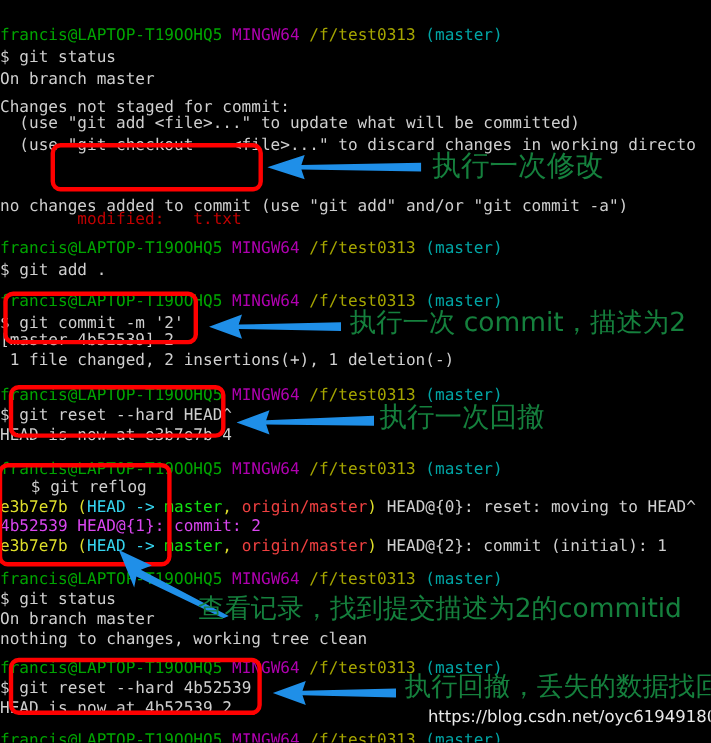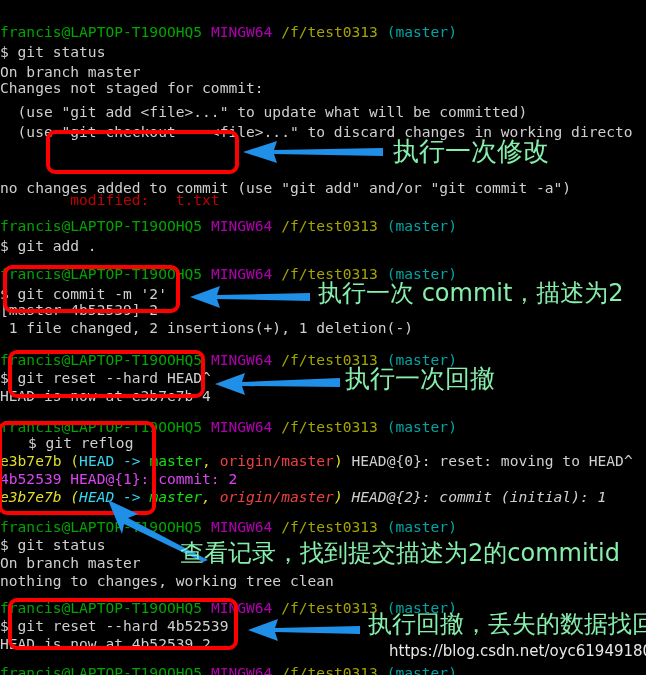--- a/index.html
+++ b/index.html
@@ -52,21 +52,21 @@
     position: absolute;
     border: 4px solid #ff0000;
     border-radius: 9px;
     box-sizing: border-box;
     pointer-events: none;
   }
 
   
   .anno {
     position: absolute;
-    color: #86efac;
+    color: #15803d;
     font-family: "DejaVu Sans", "Liberation Sans", sans-serif;
     white-space: pre;
     line-height: 1;
   }
 
   .arrow { position: absolute; }
 
   .watermark {
     position: absolute;
     color: #e8e8e8;
@@ -79,21 +79,21 @@
 </head>
 <body>
 
 <div id="terminal">
 
   <div class="line" style="top:-12px;"><span class="c-white"></span></div>
 
   <div class="line" style="top:22px;"><span class="c-green">francis@LAPTOP-T19OOHQ5</span> <span class="c-mag">MINGW64</span> <span class="c-yellow">/f/test0313</span> <span class="c-cyan">(master)</span></div>
   <div class="line" style="top:42px;"><span class="c-white">$ </span><span class="c-white">git status</span></div>
   <div class="line" style="top:62px;"><span class="c-white">On branch master</span></div>
-  <div class="line" style="top:78px;"><span class="c-white">Changes not staged for commit:</span></div>
+  <div class="line" style="top:88px;"><span class="c-white">Changes not staged for commit:</span></div>
   <div class="line" style="top:102px;"><span class="c-white">  (use "git add &lt;file&gt;..." to update what will be committed)</span></div>
   <div class="line" style="top:122px;"><span class="c-white">  (use "git checkout -- &lt;file&gt;..." to discard changes in working directo</span></div>
   <div class="line" style="top:145px;margin-top:45px;"><span class="c-red">        modified:   t.txt</span></div>
   <div class="line" style="top:178px;"><span class="c-white">no changes added to commit (use "git add" and/or "git commit -a")</span></div>
 
   <div class="line" style="top:216px;"><span class="c-green">francis@LAPTOP-T19OOHQ5</span> <span class="c-mag">MINGW64</span> <span class="c-yellow">/f/test0313</span> <span class="c-cyan">(master)</span></div>
   <div class="line" style="top:236px;"><span class="c-white">$ </span><span class="c-white">git add .</span></div>
 
   <div class="line" style="top:264px;"><span class="c-green">francis@LAPTOP-T19OOHQ5</span> <span class="c-mag">MINGW64</span> <span class="c-yellow">/f/test0313</span> <span class="c-cyan">(master)</span></div>
   <div class="line" style="top:284px;"><span class="c-white">$ </span><span class="c-white">git commit -m '2'</span></div>
@@ -104,21 +104,21 @@
   <div class="line" style="top:368px;"><span class="c-white">$ </span><span class="c-white">git reset --hard HEAD^</span></div>
   <div class="line" style="top:386px;"><span class="c-white">HEAD is now at e3b7e7b 4</span></div>
 
   <div class="line" style="top:417px;"><span class="c-green">francis@LAPTOP-T19OOHQ5</span> <span class="c-mag">MINGW64</span> <span class="c-yellow">/f/test0313</span> <span class="c-cyan">(master)</span></div>
   <div class="line" style="top:433px;padding-left:28px;"><span class="c-white">$ </span><span class="c-white">git reflog</span></div>
 
   <div class="line" style="top:451px;"><span class="c-bryell">e3b7e7b</span><span class="c-bryell"> (</span><span class="c-brcyan">HEAD -&gt; </span><span class="c-brgreen">master</span><span class="c-bryell">, </span><span class="c-brred">origin/master</span><span class="c-bryell">)</span><span class="c-white"> HEAD@{0}: reset: moving to HEAD^</span></div>
 
   <div class="line" style="top:469px;"><span class="c-bryell" style="color:#d946ef;">4b52539 HEAD@{1}: commit: 2</span></div>
 
-  <div class="line" style="top:487px;font-style:italic;"><span class="c-bryell">e3b7e7b</span><span class="c-bryell"> (</span><span class="c-brcyan">HEAD -&gt; </span><span class="c-brgreen">master</span><span class="c-bryell">, </span><span class="c-brred">origin/master</span><span class="c-bryell">)</span><span class="c-white"> HEAD@{2}: commit (initial): 1</span></div>
+  <div class="line" style="top:487px;"><span class="c-bryell">e3b7e7b</span><span class="c-bryell"> (</span><span class="c-brcyan">HEAD -&gt; </span><span class="c-brgreen">master</span><span class="c-bryell">, </span><span class="c-brred">origin/master</span><span class="c-bryell">)</span><span class="c-white"> HEAD@{2}: commit (initial): 1</span></div>
 
   <div class="line" style="top:517px;"><span class="c-green">francis@LAPTOP-T19OOHQ5</span> <span class="c-mag">MINGW64</span> <span class="c-yellow">/f/test0313</span> <span class="c-cyan">(master)</span></div>
   <div class="line" style="top:535px;"><span class="c-white">$ </span><span class="c-white">git status</span></div>
   <div class="line" style="top:553px;"><span class="c-white">On branch master</span></div>
   <div class="line" style="top:571px;"><span class="c-white">nothing to changes, working tree clean</span></div>
 
   <div class="line" style="top:598px;"><span class="c-green">francis@LAPTOP-T19OOHQ5</span> <span class="c-mag">MINGW64</span> <span class="c-yellow">/f/test0313</span> <span class="c-cyan">(master)</span></div>
   <div class="line" style="top:616px;"><span class="c-white">$ </span><span class="c-white">git reset --hard 4b52539</span></div>
   <div class="line" style="top:634px;"><span class="c-white">HEAD is now at 4b52539 2</span></div>
 

